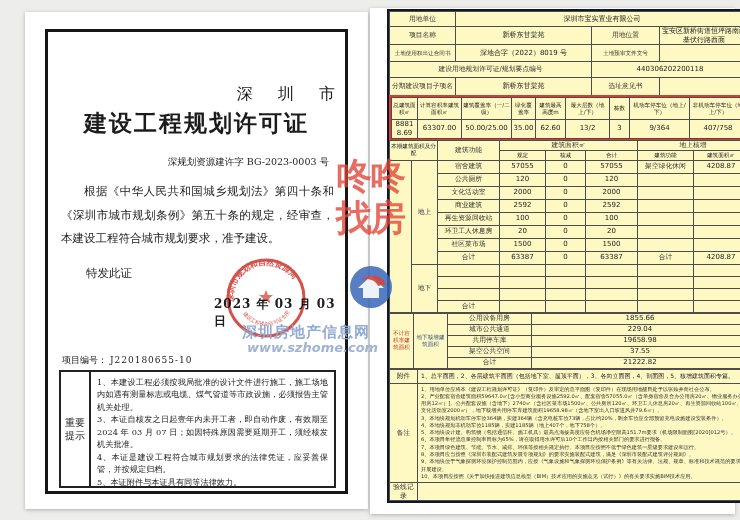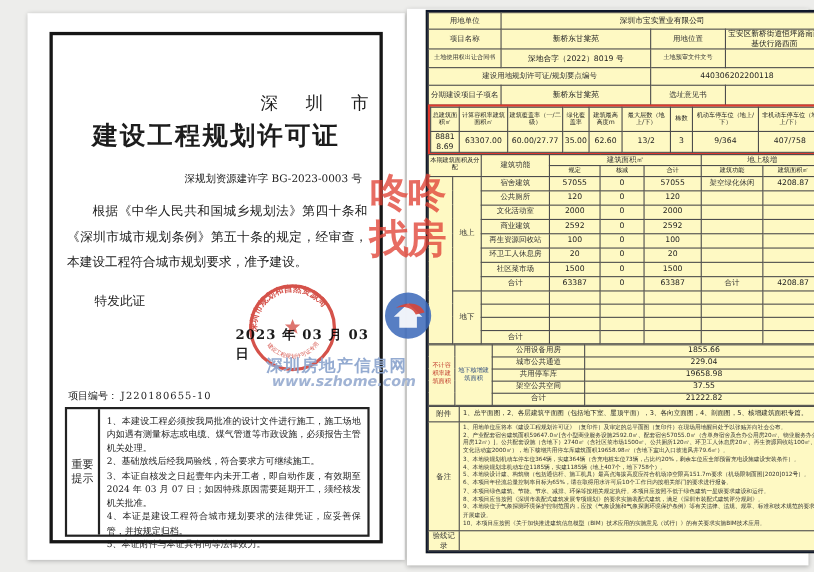--- a/index.html
+++ b/index.html
@@ -69,21 +69,20 @@
 
     <div class="proj-no">
       <span>项目编号：</span>
       <span style="letter-spacing:1px">J220180655-10</span>
     </div>
 
     <div class="notes-box">
       <div class="notes-label">重要提示</div>
       <div class="notes-body">
         <div>1、本建设工程必须按我局批准的设计文件进行施工，施工场地内如遇有测量标志或电缆、煤气管道等市政设施，必须报告主管机关处理。</div>
-        <div>2、基础放线后经我局验线，符合要求方可继续施工。</div>
         <div>3、本证自核发之日起壹年内未开工者，即自动作废，有效期至 2024 年 03 月 07 日；如因特殊原因需要延期开工，须经核发机关批准。</div>
         <div>4、本证是建设工程符合城市规划要求的法律凭证，应妥善保管，并按规定归档。</div>
         <div>5、本证附件与本证具有同等法律效力。</div>
       </div>
     </div>
   </div>
 </div>
 
 <div class="page" id="right-page">
   <div id="right-inner">
@@ -146,21 +145,21 @@
           <td class="sm">绿化覆盖率</td>
           <td class="sm">建筑最高高度m</td>
           <td class="sm">最大层数（地上/下）</td>
           <td class="sm">栋数</td>
           <td class="sm">机动车停车位（地上/下）</td>
           <td class="sm">非机动车停车位（地上/下）</td>
         </tr>
         <tr style="height:17px">
           <td class="val">88818.69</td>
           <td class="val">63307.00</td>
-          <td class="val">60.00/27.77</td>
+          <td class="val">50.00/25.00</td>
           <td class="val">35.00</td>
           <td class="val">62.60</td>
           <td class="val">13/2</td>
           <td class="val">3</td>
           <td class="val">9/364</td>
           <td class="val">407/758</td>
         </tr>
       </tbody>
         </table>
     </div>

